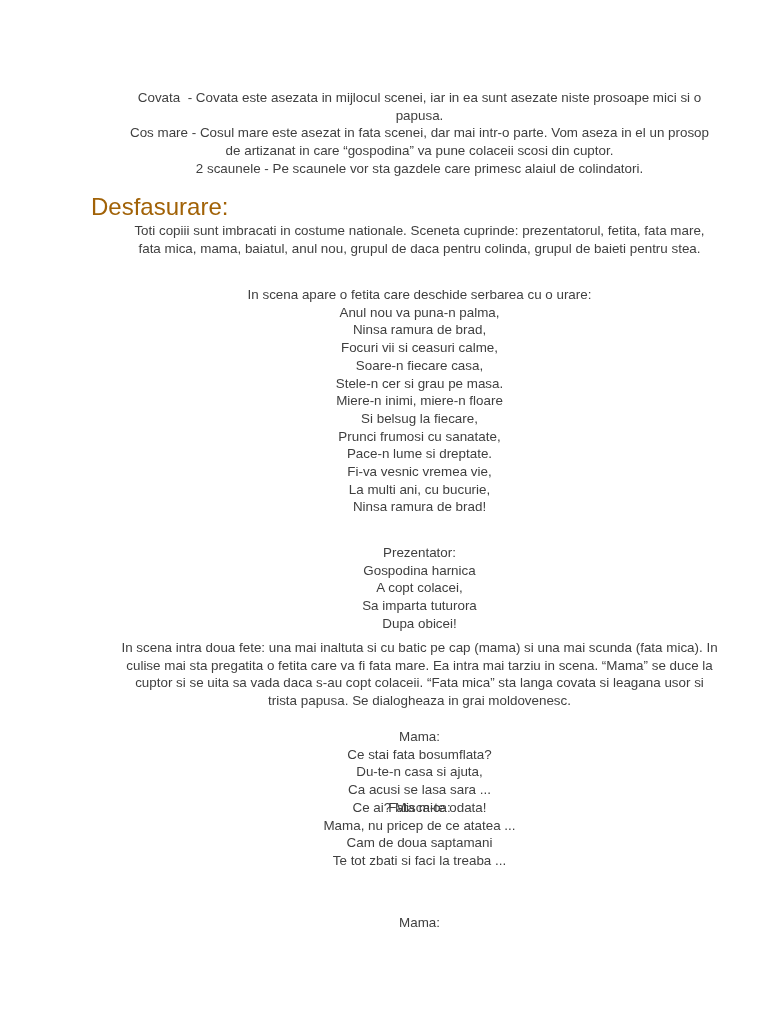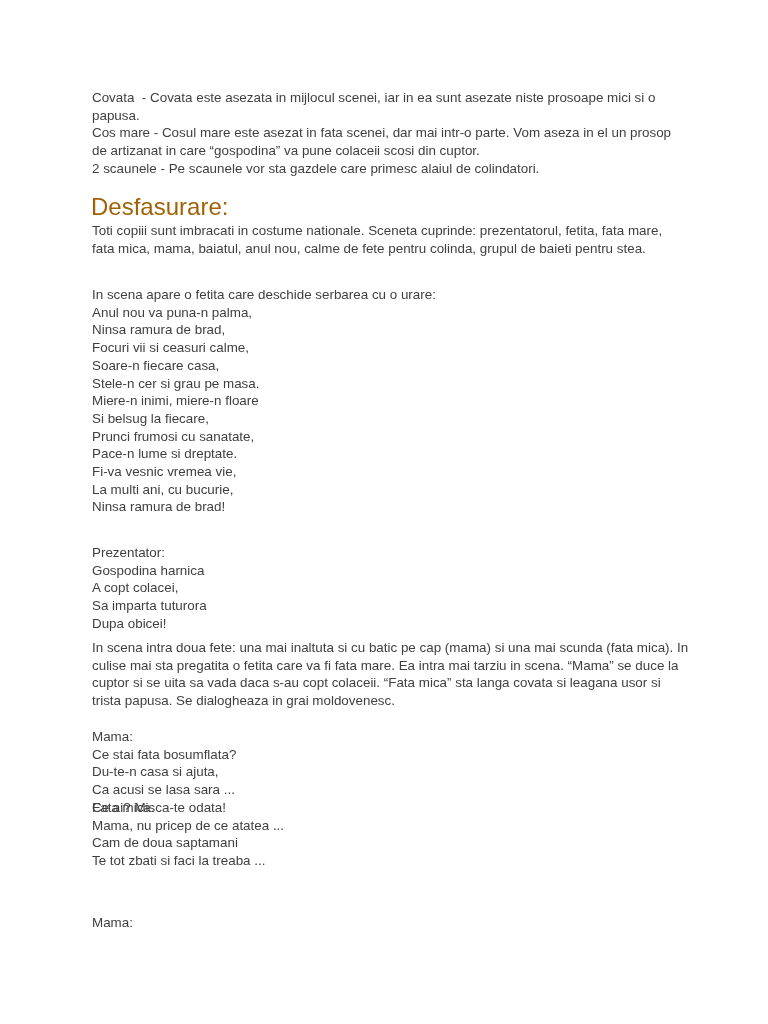--- a/index.html
+++ b/index.html
@@ -7,20 +7,21 @@
     padding: 0;
     background: #ffffff;
   }
   .page {
     position: relative;
     width: 768px;
     height: 1024px;
     background: #ffffff;
     overflow: hidden;
     font-family: "Liberation Sans", "DejaVu Sans", sans-serif;
+    text-align: center;
   }
   .block {
     position: absolute;
     left: 92px;
     width: 655px;
     font-size: 13.4px;
     line-height: 17.7px;
     color: #3f3f3f;
     white-space: pre-wrap;
   }
@@ -42,21 +43,21 @@
 
   <div class="block" style="top:89px">Covata  - Covata este asezata in mijlocul scenei, iar in ea sunt asezate niste prosoape mici si o
 papusa.
 Cos mare - Cosul mare este asezat in fata scenei, dar mai intr-o parte. Vom aseza in el un prosop
 de artizanat in care “gospodina” va pune colaceii scosi din cuptor.
 2 scaunele - Pe scaunele vor sta gazdele care primesc alaiul de colindatori.</div>
 
   <h1 class="heading" style="top:193px">Desfasurare:</h1>
 
   <div class="block" style="top:222px">Toti copiii sunt imbracati in costume nationale. Sceneta cuprinde: prezentatorul, fetita, fata mare,
-fata mica, mama, baiatul, anul nou, calme de fete pentru colinda, grupul de baieti pentru stea.</div>
+fata mica, mama, baiatul, anul nou, grupul de daca pentru colinda, grupul de baieti pentru stea.</div>
 
   <div class="block" style="top:286px">In scena apare o fetita care deschide serbarea cu o urare:
 Anul nou va puna-n palma,
 Ninsa ramura de brad,
 Focuri vii si ceasuri calme,
 Soare-n fiecare casa,
 Stele-n cer si grau pe masa.
 Miere-n inimi, miere-n floare
 Si belsug la fiecare,
 Prunci frumosi cu sanatate,

